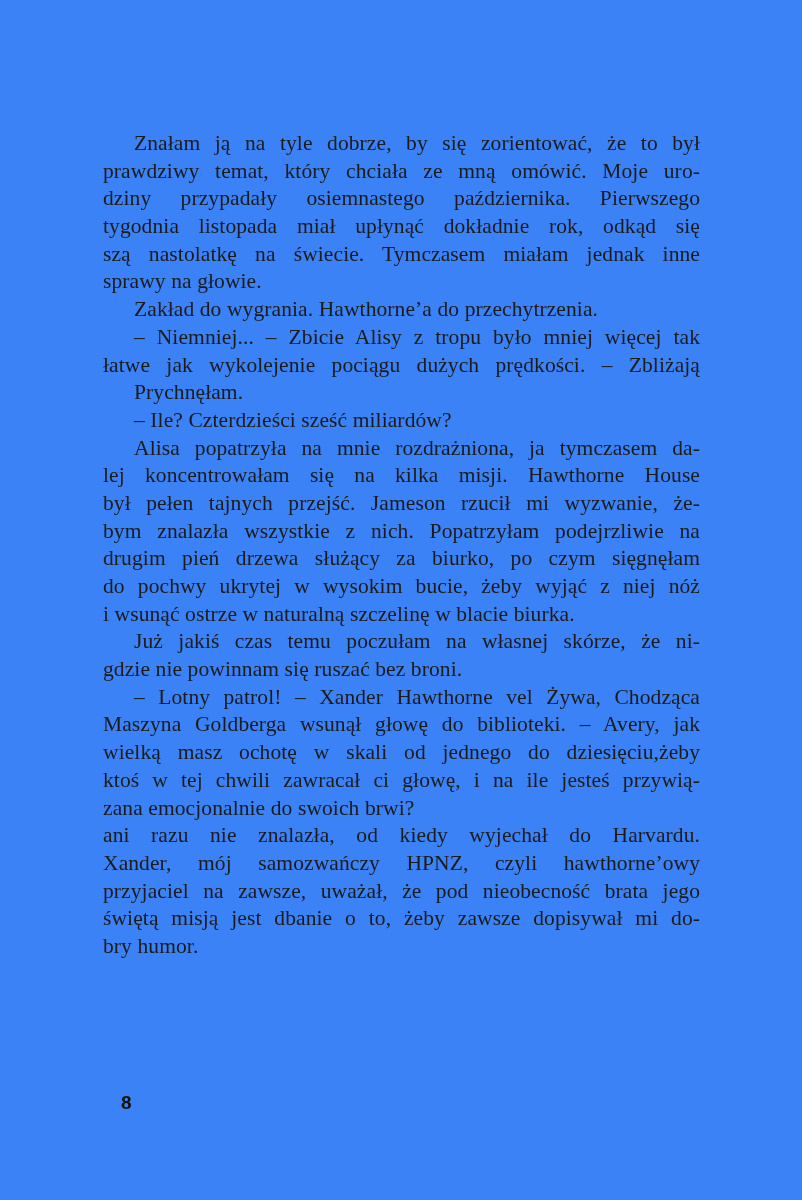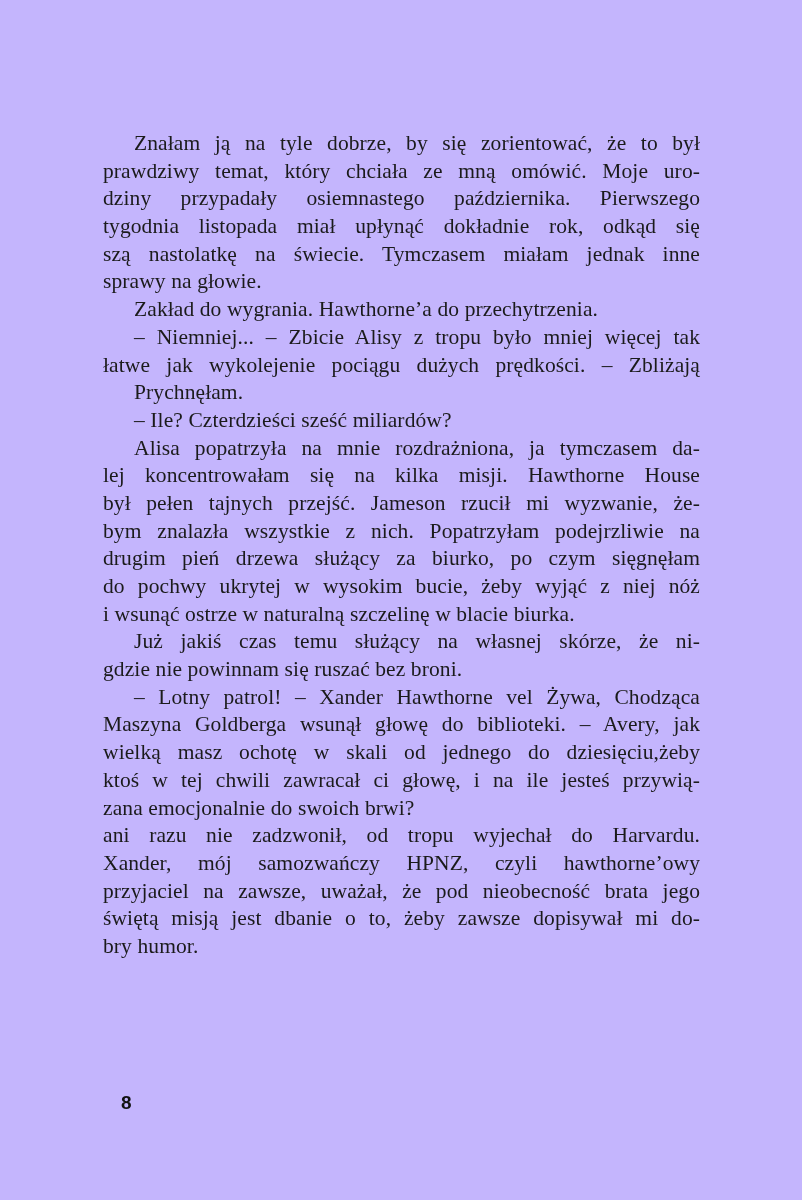--- a/index.html
+++ b/index.html
@@ -1,21 +1,21 @@
 <!DOCTYPE html>
 <html><head>
 <meta charset="utf-8">
 <style>
   html, body { margin: 0; padding: 0; background: #e8e8e8; }
   .page {
     position: relative;
     width: 802px;
     height: 1200px;
     margin: 0 auto;
-    background: #c4b5fd;
+    background: #3b82f6;
     color: #1b1b1b;
     font-family: "Liberation Serif", serif;
     overflow: hidden;
   }
   .text-block {
     position: absolute;
     left: 103px;
     top: 130px;
     width: 597px;
     font-size: 21.5px;
@@ -75,32 +75,32 @@
       <div class="para">
         <div class="line first just">Alisa popatrzyła na mnie rozdrażniona, ja tymczasem da-</div>
         <div class="line just">lej koncentrowałam się na kilka misji. Hawthorne House</div>
         <div class="line just">był pełen tajnych przejść. Jameson rzucił mi wyzwanie, że-</div>
         <div class="line just">bym znalazła wszystkie z nich. Popatrzyłam podejrzliwie na</div>
         <div class="line just">drugim pień drzewa służący za biurko, po czym sięgnęłam</div>
         <div class="line just">do pochwy ukrytej w wysokim bucie, żeby wyjąć z niej nóż</div>
         <div class="line last">i wsunąć ostrze w naturalną szczelinę w blacie biurka.</div>
       </div>
       <div class="para">
-        <div class="line first just">Już jakiś czas temu służący na własnej skórze, że ni-</div>
+        <div class="line first just">Już jakiś czas temu poczułam na własnej skórze, że ni-</div>
         <div class="line last">gdzie nie powinnam się ruszać bez broni.</div>
       </div>
       <div class="para">
         <div class="line first just">– Lotny patrol! – Xander Hawthorne vel Żywa, Chodząca</div>
         <div class="line just">Maszyna Goldberga wsunął głowę do biblioteki. – Avery, jak</div>
         <div class="line just">wielką masz ochotę w skali od jednego do dziesięciu,żeby</div>
         <div class="line just">ktoś w tej chwili zawracał ci głowę, i na ile jesteś przywią-</div>
         <div class="line last">zana emocjonalnie do swoich brwi?</div>
       </div>
       <div class="para">
-        <div class="line just">ani razu nie zadzwonił, od tropu wyjechał do Harvardu.</div>
+        <div class="line just">ani razu nie znalazła, od kiedy wyjechał do Harvardu.</div>
         <div class="line just">Xander, mój samozwańczy HPNZ, czyli hawthorne’owy</div>
         <div class="line just">przyjaciel na zawsze, uważał, że pod nieobecność brata jego</div>
         <div class="line just">świętą misją jest dbanie o to, żeby zawsze dopisywał mi do-</div>
         <div class="line last">bry humor.</div>
       </div>
     </div>
   <div class="page-number">8</div>
 </div>
 
 </body></html>

